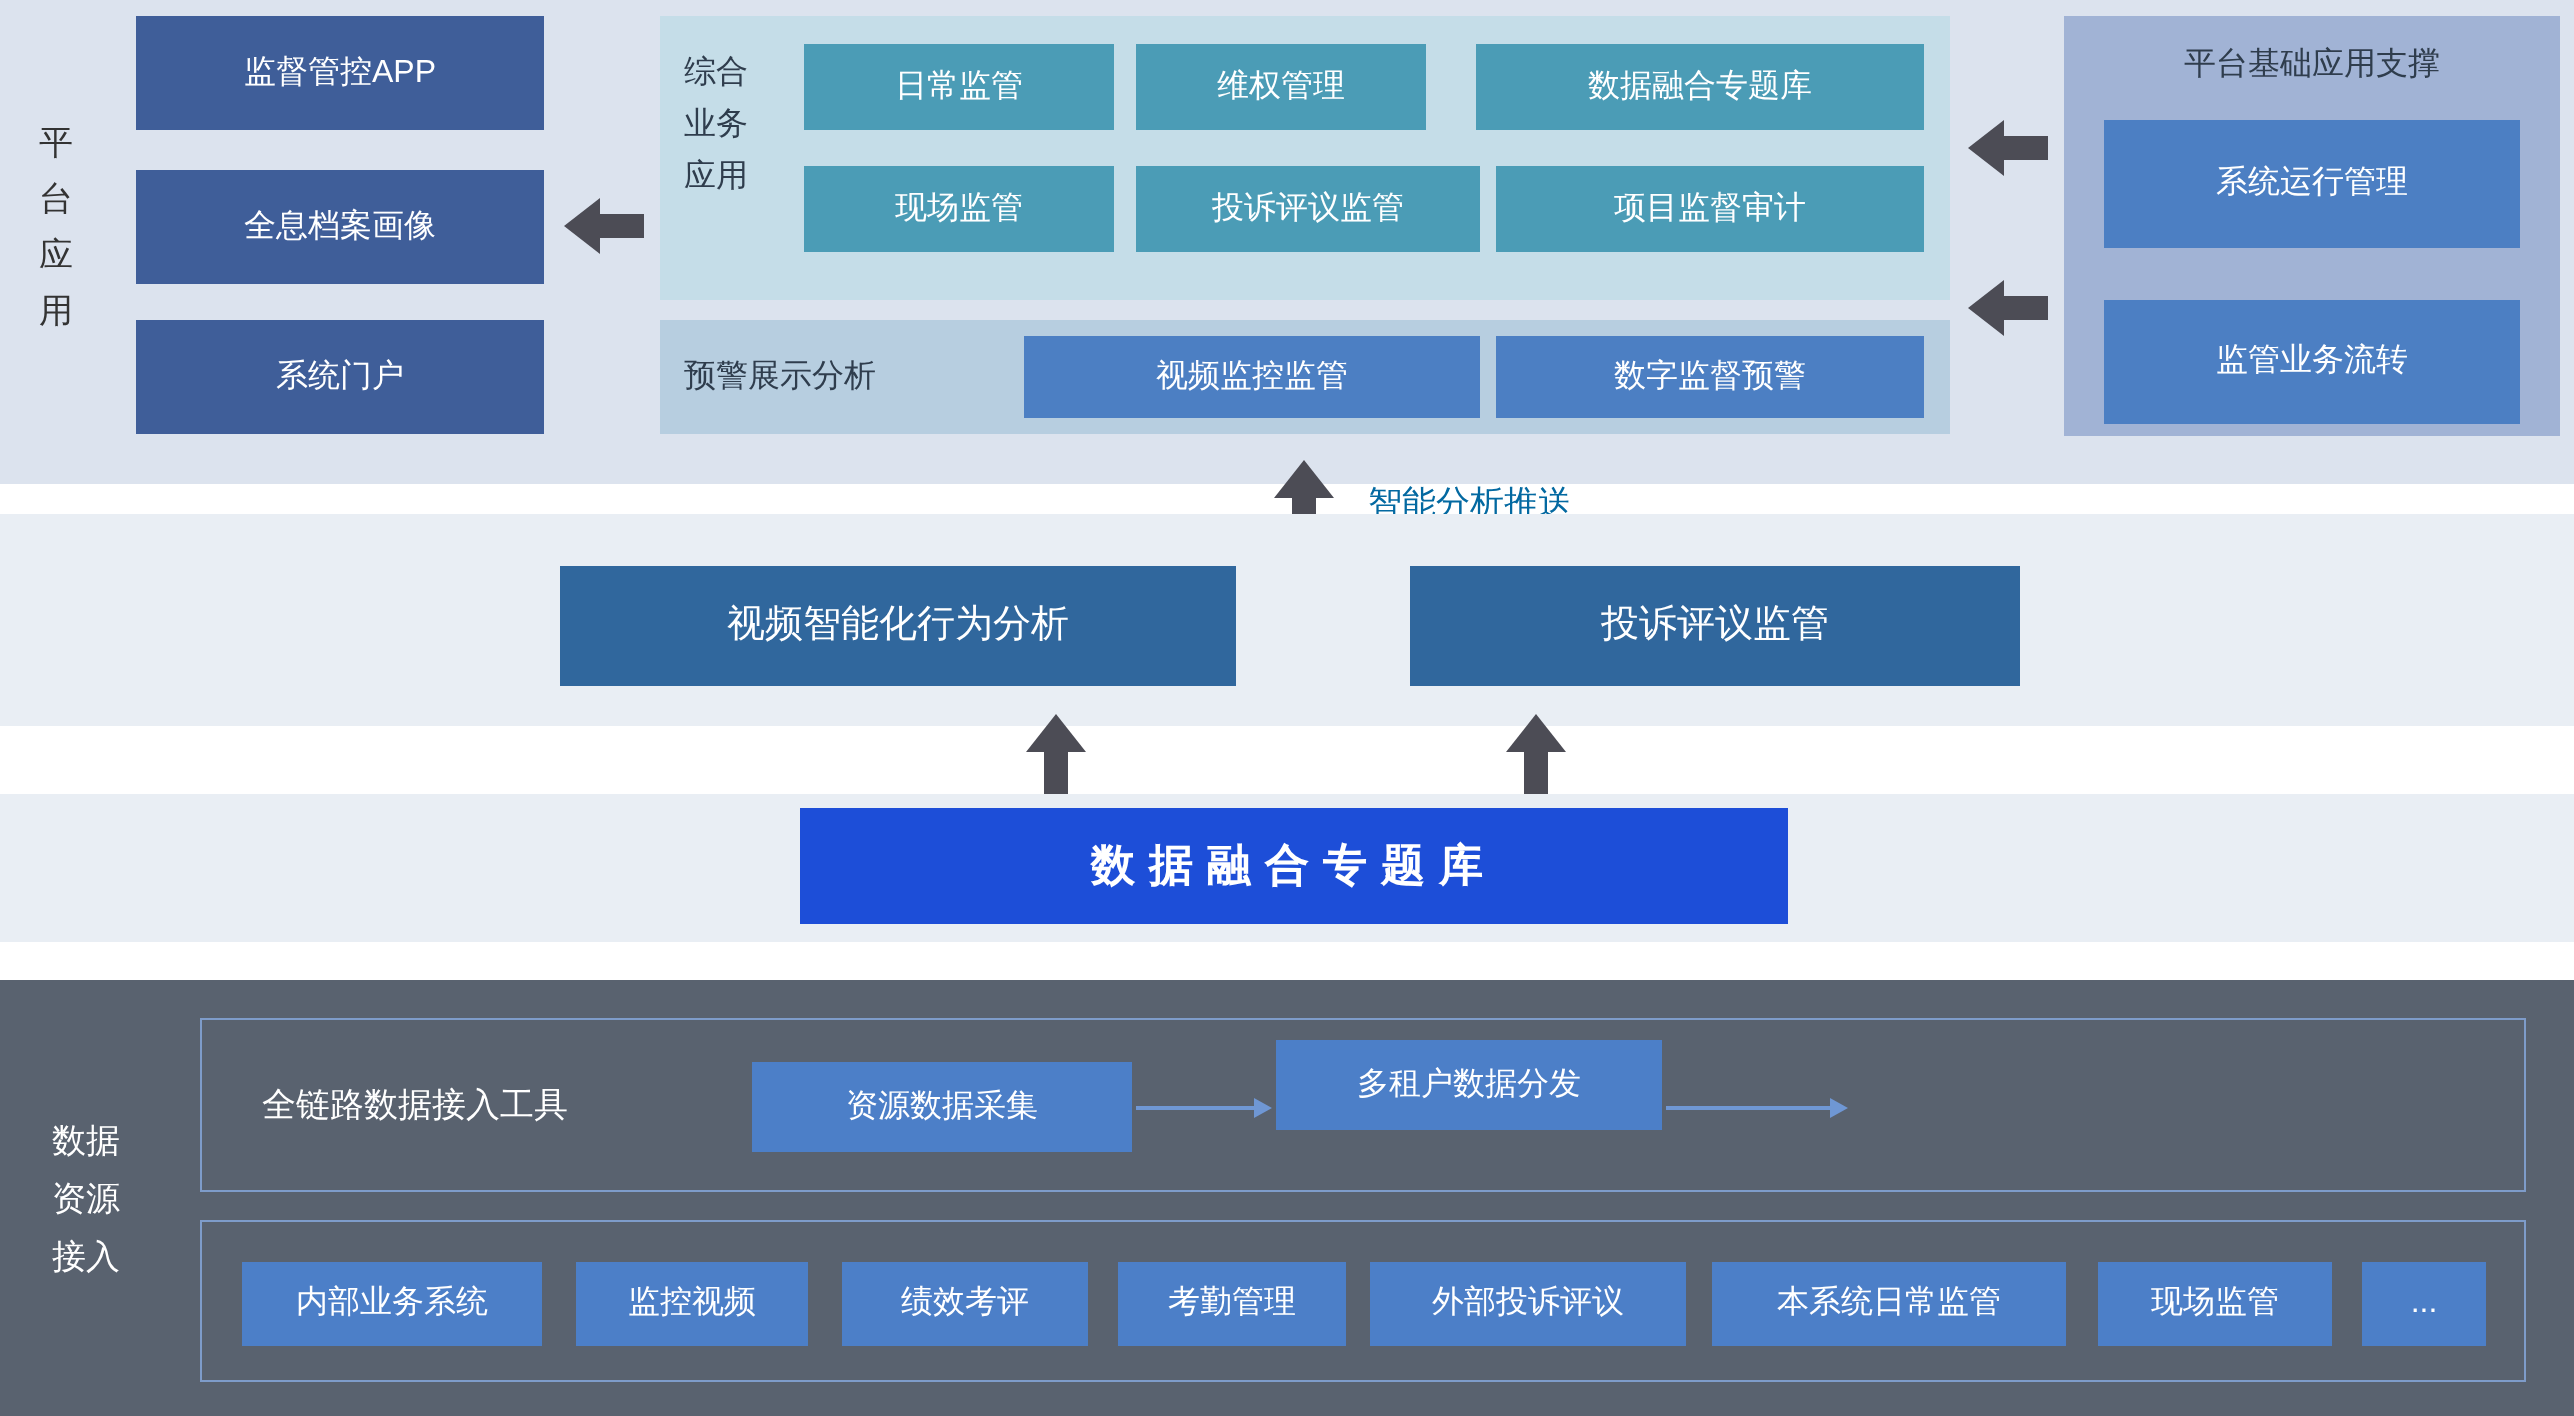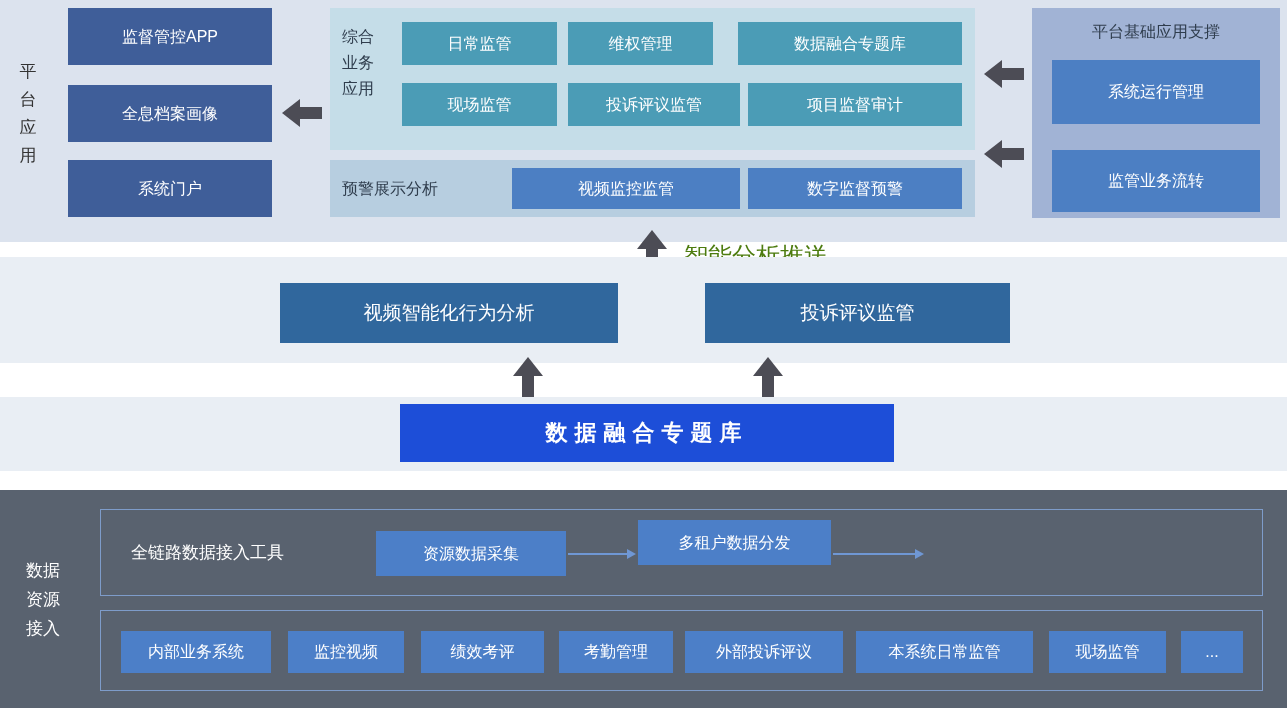--- a/index.html
+++ b/index.html
@@ -38,21 +38,21 @@
   .arrow-up::before{content:"";position:absolute;top:0;left:0;
     border-left:15px solid transparent;border-right:15px solid transparent;border-bottom:19px solid #4c4c55}
   .arrow-up::after{content:"";position:absolute;top:18px;left:9px;width:12px;height:24px;background:#4c4c55}
   
   .flow-arrow{position:absolute;height:2px;background:#6f97d4}
   .flow-arrow::after{content:"";position:absolute;right:-2px;top:-4px;
     border-top:5px solid transparent;border-bottom:5px solid transparent;border-left:9px solid #6f97d4}
   
   .wrap{position:absolute;border:1px solid #7e9cca}
   .wrap-label{position:absolute;color:#fff;font-size:17px;display:flex;align-items:center;height:100%}
-  .push-label{position:absolute;font-size:24px;color:#4d7c0f}
+  .push-label{position:absolute;font-size:17px;color:#0369a1}
 </style>
 </head>
 <body>
 
 <div class="stage">
 
   <div class="sec-platform">
     <div class="v-label dark" style="left:18px;top:58px;width:20px">平台应用</div>
 
     <div class="box navy" style="left:68px;top:8px;width:204px;height:57px">监督管控APP</div>

